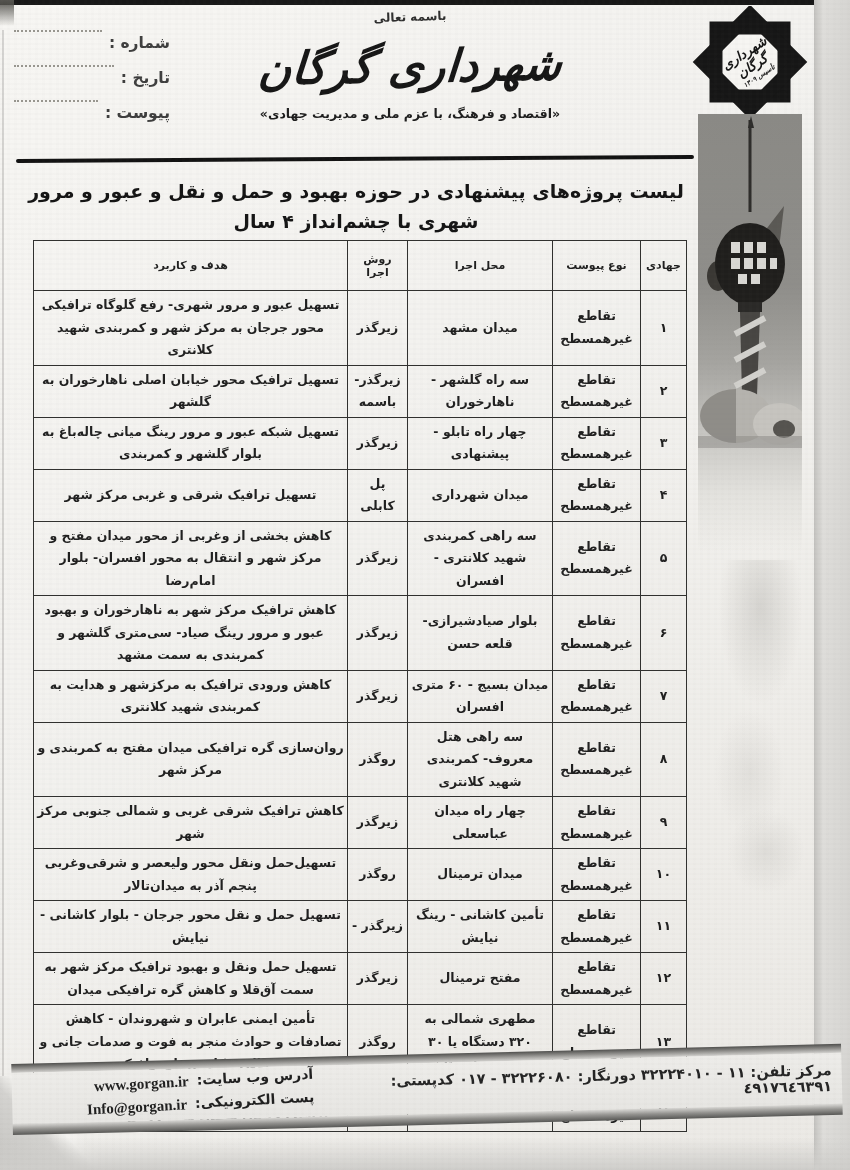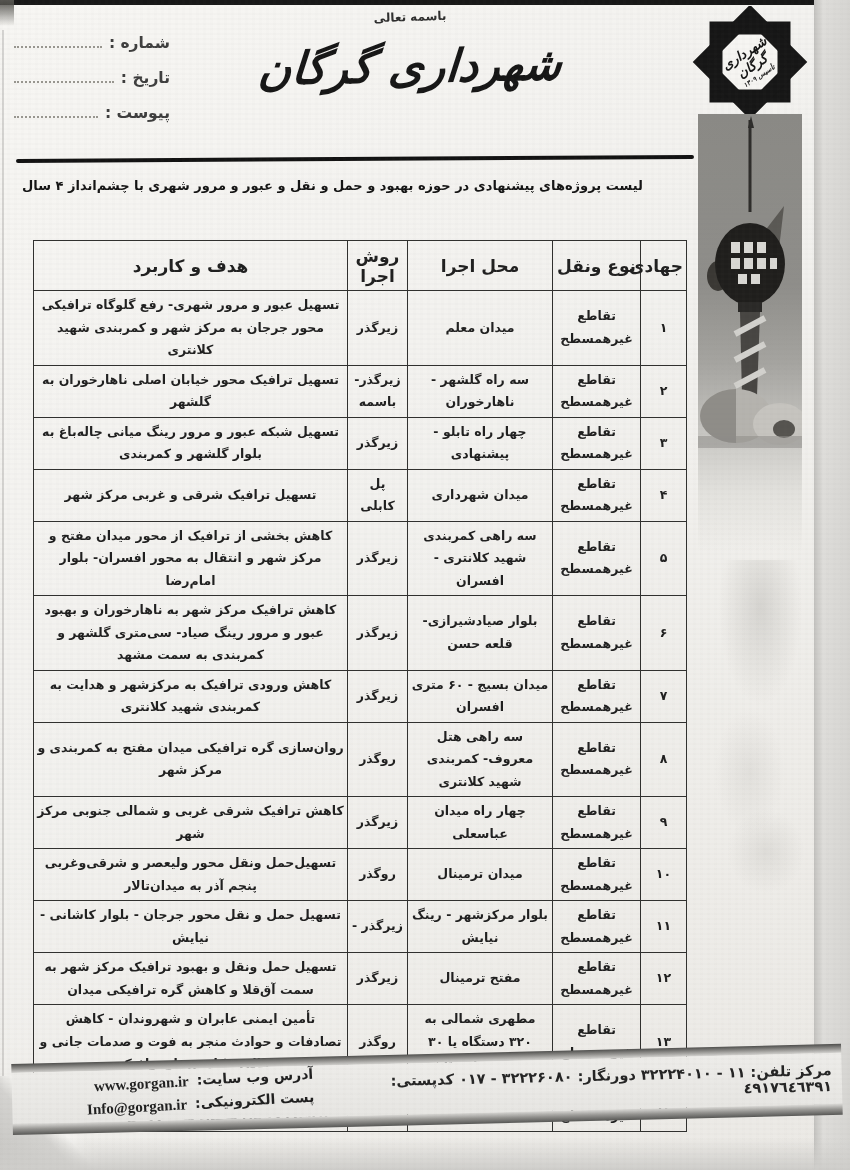--- a/index.html
+++ b/index.html
@@ -21,48 +21,48 @@
   .corner-fold { position:absolute; left:0; top:1076px; width:110px; height:94px;
     background:linear-gradient(48deg,#c6c5c2 0%,#d4d3d0 38%,#f4f3f0 50%,rgba(244,243,240,0) 58%); }
   .smudge { position:absolute; left:700px; top:560px; width:110px; height:470px; pointer-events:none;
     background:
       radial-gradient(60px 140px at 55% 10%, rgba(110,108,102,.20), transparent 70%),
       radial-gradient(50px 90px at 45% 45%, rgba(110,108,102,.10), transparent 70%),
       radial-gradient(55px 60px at 60% 62%, rgba(110,108,102,.12), transparent 70%); }
 
   
   .fields { position:absolute; top:34px; left:12px; width:158px; direction:rtl; }
-  .field { display:flex; align-items:flex-end; margin-bottom:17px; font-size:15.5px;
+  .field { display:flex; margin-bottom:17px; font-size:15.5px;
     font-weight:700; color:#3e3e3e; letter-spacing:.3px; }
   .field .dots { flex:1; border-bottom:2px dotted #98968f; transform:translateY(-4px); margin-left:2px; margin-right:7px; height:2px; }
   .lh-center { position:absolute; top:10px; left:175px; width:470px; text-align:center; direction:rtl; }
   .bismillah { font-size:12px; color:#2e2e2e; font-weight:700; transform:rotate(-2deg); letter-spacing:1px; }
   .orgname { margin-top:16px; font-size:45px; font-weight:700; font-style:italic; color:#161616;
     transform:skewX(-5deg) rotate(-1deg); line-height:1.2; }
   .slogan { margin-top:12px; font-size:12.5px; font-weight:700; color:#1d1d1d; }
   .divider { position:absolute; top:157px; left:16px; width:678px; height:4px; background:#121212;
     transform:rotate(-0.35deg); border-radius:2px; }
 
   
   .side-strip { position:absolute; top:6px; right:38px; width:124px; z-index:2; }
   .emblem { display:block; margin:0 auto; }
   .tower { position:relative; width:104px; margin:-6px auto 0 auto; height:452px; overflow:hidden;
     background:linear-gradient(180deg,#8a8985 0%,#8f8e8a 38%,#a5a4a0 55%,#c6c5c1 70%,#e3e2de 84%,rgba(235,234,230,0) 97%); }
   .tower svg { display:block; }
 
   
-  .doc-title { position:absolute; top:176px; left:22px; width:668px; direction:rtl; text-align:left;
-    font-size:13px; font-weight:700; color:#141414; line-height:1.6; }
+  .doc-title { position:absolute; top:176px; left:22px; width:668px; direction:rtl; text-align:center;
+    font-size:19px; font-weight:700; color:#141414; line-height:1.6; }
 
   
   .projects { position:absolute; top:240px; left:33px; width:653px; direction:rtl;
     border-collapse:collapse; table-layout:fixed; }
   .projects th, .projects td { border:1.6px solid #30302e; text-align:center; vertical-align:middle;
     font-weight:700; color:#1f1f1f; padding:3px 3px; }
-  .projects th { height:50px; font-size:17px; }
+  .projects th { height:50px; font-size:11px; }
   .projects td { height:47px; font-size:12.5px; line-height:1.8; }
 
   
   .footer { position:absolute; left:12px; top:1056px; width:830px; z-index:5;
     transform:rotate(-1.4deg); transform-origin:40% 50%; }
   .bar-top { height:9px; background:linear-gradient(180deg,#4f4f4d 0%,#8c8b88 45%,#d7d6d3 100%); }
   .bar-bottom { height:11px; background:linear-gradient(0deg,#565654 0%,#93928f 50%,#dbdad7 100%); }
   .foot-body { display:flex; direction:rtl; align-items:center; min-height:46px;
     background:linear-gradient(180deg,#edecE9 0%,#e7e6e3 100%); padding:2px 10px; }
   .phone-line { flex:1; direction:rtl; text-align:right; font-size:14.5px; font-weight:700; color:#242424; }
@@ -92,20 +92,21 @@
     </div>
     <div class="field">
       <span>پیوست :</span>
       <span class="dots"></span>
     </div>
   </div>
 
   <div class="lh-center">
     <div class="bismillah">باسمه تعالی</div>
     <div class="orgname">شهرداری گرگان</div>
+    <div class="slogan">«اقتصاد و فرهنگ، با عزم ملی و مدیریت جهادی»</div>
   </div>
 
   <div class="divider"></div>
 
   <div class="side-strip">
     <svg class="emblem" width="124" height="114" viewBox="0 0 124 114">
       <g>
         <rect x="28" y="22" width="68" height="68" fill="#f6f5f2" stroke="#161616" stroke-width="13"></rect>
         <rect x="28" y="22" width="68" height="68" fill="none" stroke="#161616" stroke-width="13" transform="rotate(45 62 56)"></rect>
         <circle cx="62" cy="9" r="6" fill="#161616"></circle>
@@ -164,31 +165,31 @@
     <colgroup>
       <col style="width:46px">
         <col style="width:88px">
         <col style="width:145px">
         <col style="width:60px">
         <col style="width:314px">
     </colgroup>
     <thead>
       <tr>
           <th>جهادی</th>
-          <th>نوع ونقل</th>
+          <th>نوع پیوست</th>
           <th>محل اجرا</th>
           <th>روش اجرا</th>
           <th>هدف و کاربرد</th>
         </tr>
     </thead>
     <tbody>
         <tr>
           <td>۱</td>
           <td>تقاطع غیرهمسطح</td>
-          <td>میدان معلم</td>
+          <td>میدان مشهد</td>
           <td>زیرگذر</td>
           <td>تسهیل عبور و مرور شهری- رفع گلوگاه ترافیکی محور جرجان به مرکز شهر و کمربندی شهید کلانتری</td>
         </tr>
         <tr>
           <td>۲</td>
           <td>تقاطع غیرهمسطح</td>
           <td>سه راه گلشهر - ناهارخوران</td>
           <td>زیرگذر- باسمه</td>
           <td>تسهیل ترافیک محور خیابان اصلی ناهارخوران به گلشهر</td>
         </tr>
@@ -204,21 +205,21 @@
           <td>تقاطع غیرهمسطح</td>
           <td>میدان شهرداری</td>
           <td>پل کابلی</td>
           <td>تسهیل ترافیک شرقی و غربی مرکز شهر</td>
         </tr>
         <tr>
           <td>۵</td>
           <td>تقاطع غیرهمسطح</td>
           <td>سه راهی کمربندی شهید کلانتری - افسران</td>
           <td>زیرگذر</td>
-          <td>کاهش بخشی از ترافیک از محور میدان مفتح و مرکز شهر و انتقال به محور افسران- بلوار امام‌رضا</td>
+          <td>کاهش بخشی از وغربی از محور میدان مفتح و مرکز شهر و انتقال به محور افسران- بلوار امام‌رضا</td>
         </tr>
         <tr>
           <td>۶</td>
           <td>تقاطع غیرهمسطح</td>
           <td>بلوار صیادشیرازی- قلعه حسن</td>
           <td>زیرگذر</td>
           <td>کاهش ترافیک مرکز شهر به ناهارخوران و بهبود عبور و مرور رینگ صیاد- سی‌متری گلشهر و کمربندی به سمت مشهد</td>
         </tr>
         <tr>
           <td>۷</td>
@@ -244,21 +245,21 @@
         <tr>
           <td>۱۰</td>
           <td>تقاطع غیرهمسطح</td>
           <td>میدان ترمینال</td>
           <td>روگذر</td>
           <td>تسهیل‌حمل ونقل محور ولیعصر و شرقی‌وغربی پنجم آذر به میدان‌تالار</td>
         </tr>
         <tr>
           <td>۱۱</td>
           <td>تقاطع غیرهمسطح</td>
-          <td>بلوار مرکزشهر - رینگ نیایش</td>
+          <td>تأمین کاشانی - رینگ نیایش</td>
           <td>زیرگذر -</td>
           <td>تسهیل حمل و نقل محور جرجان - بلوار کاشانی - نیایش</td>
         </tr>
         <tr>
           <td>۱۲</td>
           <td>تقاطع غیرهمسطح</td>
           <td>مفتح ترمینال</td>
           <td>زیرگذر</td>
           <td>تسهیل حمل ونقل و بهبود ترافیک مرکز شهر به سمت آق‌قلا و کاهش گره ترافیکی میدان</td>
         </tr>

